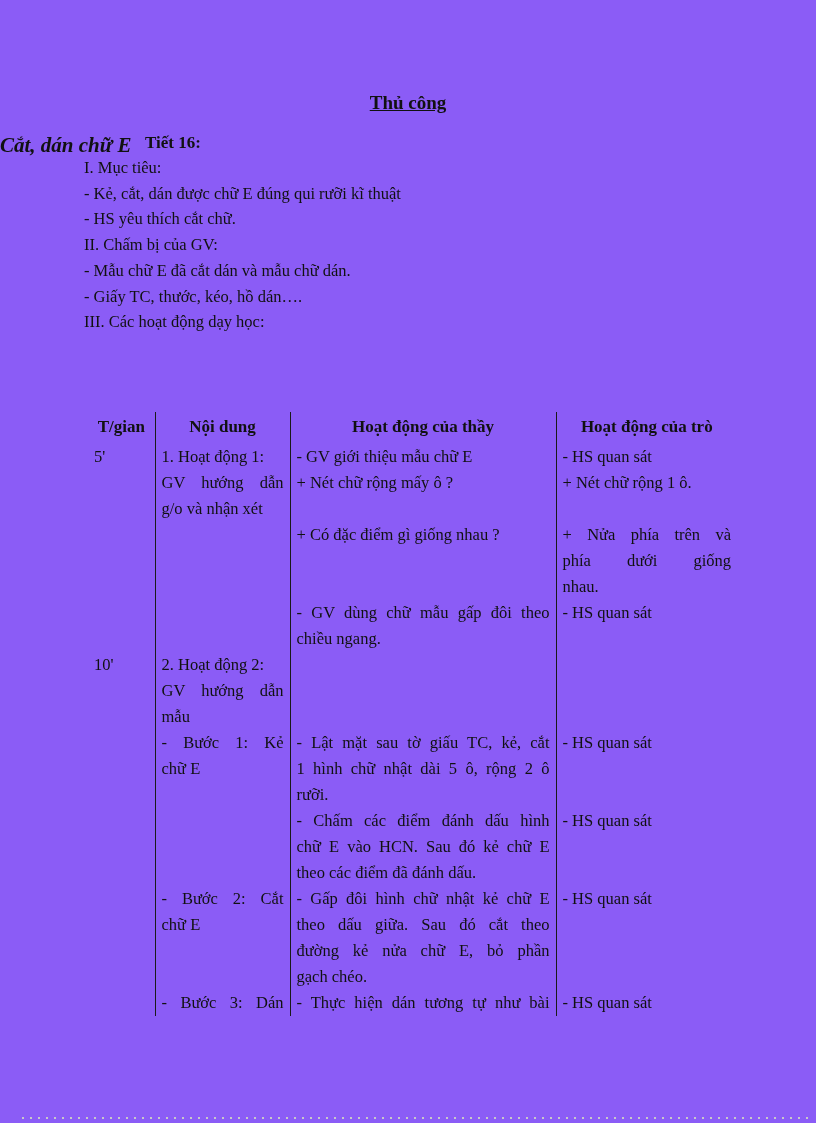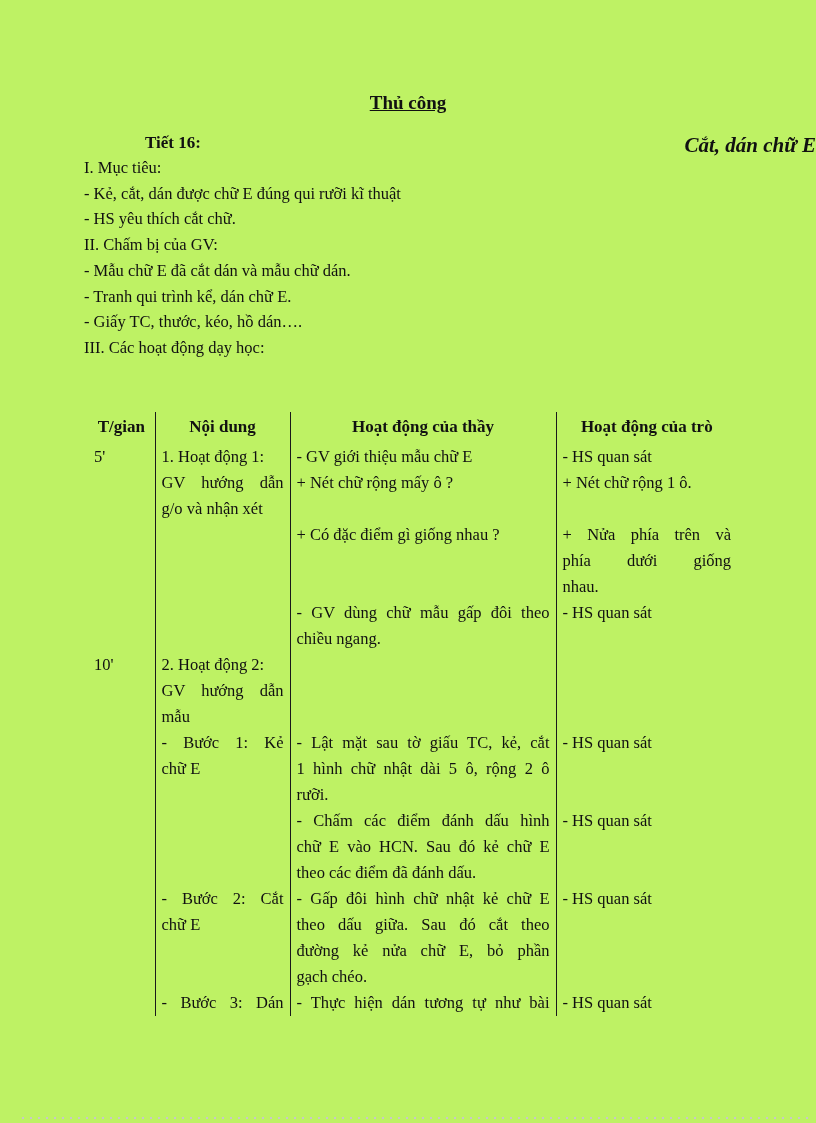--- a/index.html
+++ b/index.html
@@ -1,29 +1,29 @@
 <!DOCTYPE html>
 <html><head>
 <meta charset="utf-8">
 <style>
   html,body{margin:0;padding:0;background:#ffffff;}
   .page{
-    position:relative;width:816px;height:1123px;background:#bef264;
+    position:relative;width:816px;height:1123px;background:#8b5cf6;
     font-family:"Liberation Serif","DejaVu Serif",serif;color:#111111;
     overflow:hidden;
   }
   
   .subject-title{
     position:absolute;top:90px;left:0;width:816px;text-align:center;
     font-size:19px;font-weight:bold;text-decoration:underline;line-height:26px;
   }
   .title-row{position:absolute;top:126px;left:0;width:816px;height:38px;}
   .lesson-no{position:absolute;left:145px;top:7px;font-size:17px;font-weight:bold;}
   .lesson-title{
-    width:100%;text-align:right;font-size:21px;font-weight:bold;font-style:italic;line-height:38px;
+    width:100%;text-align:left;font-size:21px;font-weight:bold;font-style:italic;line-height:38px;
   }
   
   .intro{position:absolute;top:155px;left:84px;width:620px;font-size:16.5px;}
   .intro div{line-height:25.7px;white-space:nowrap;}
   
   .tablewrap{position:absolute;top:412px;left:88px;width:660px;height:604px;overflow:hidden;}
   table.acts{border-collapse:collapse;table-layout:fixed;width:649px;font-size:16.5px;}
   table.acts col.c1{width:67px;}
   table.acts col.c2{width:135px;}
   table.acts col.c3{width:266px;}
@@ -53,21 +53,20 @@
     <span class="lesson-no">Tiết 16:</span>
     <div class="lesson-title">Cắt, dán chữ E</div>
   </div>
 
   <div class="intro">
     <div>I. Mục tiêu:</div>
     <div>- Kẻ, cắt, dán được chữ E đúng qui rưỡi kĩ thuật</div>
     <div>- HS yêu thích cắt chữ.</div>
     <div>II. Chấm bị của GV:</div>
     <div>- Mẫu chữ E đã cắt dán và mẫu chữ dán.</div>
-    <div>- Tranh qui trình kể, dán chữ E.</div>
     <div>- Giấy TC, thước, kéo, hồ dán….</div>
     <div>III. Các hoạt động dạy học:</div>
   </div>
 
   <div class="tablewrap">
     <table class="acts">
       <colgroup>
           <col class="c1">
           <col class="c2">
           <col class="c3">

